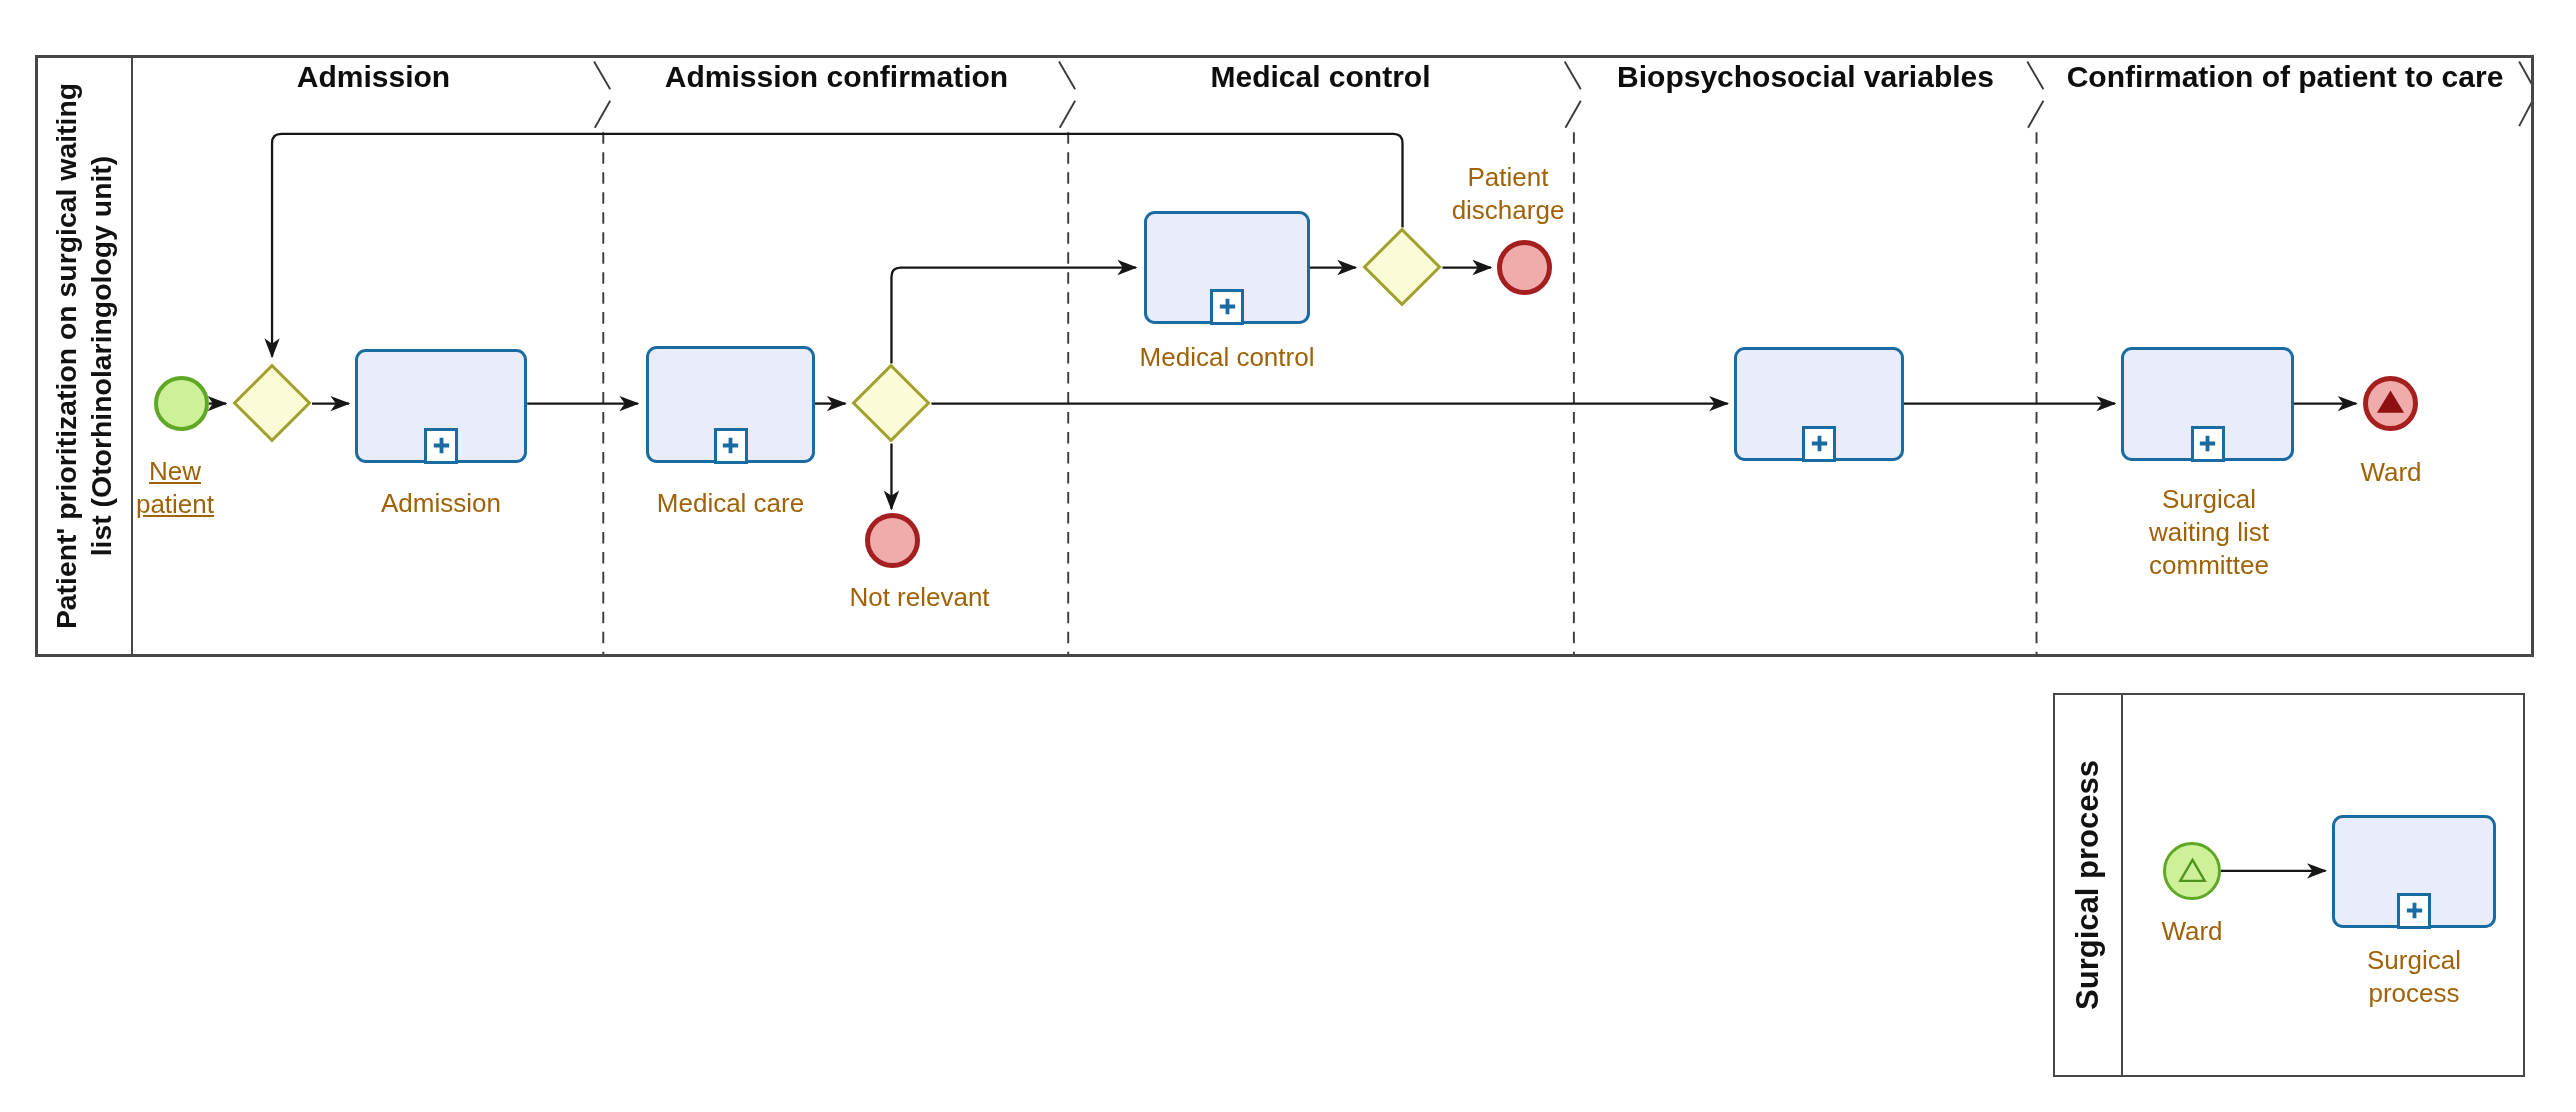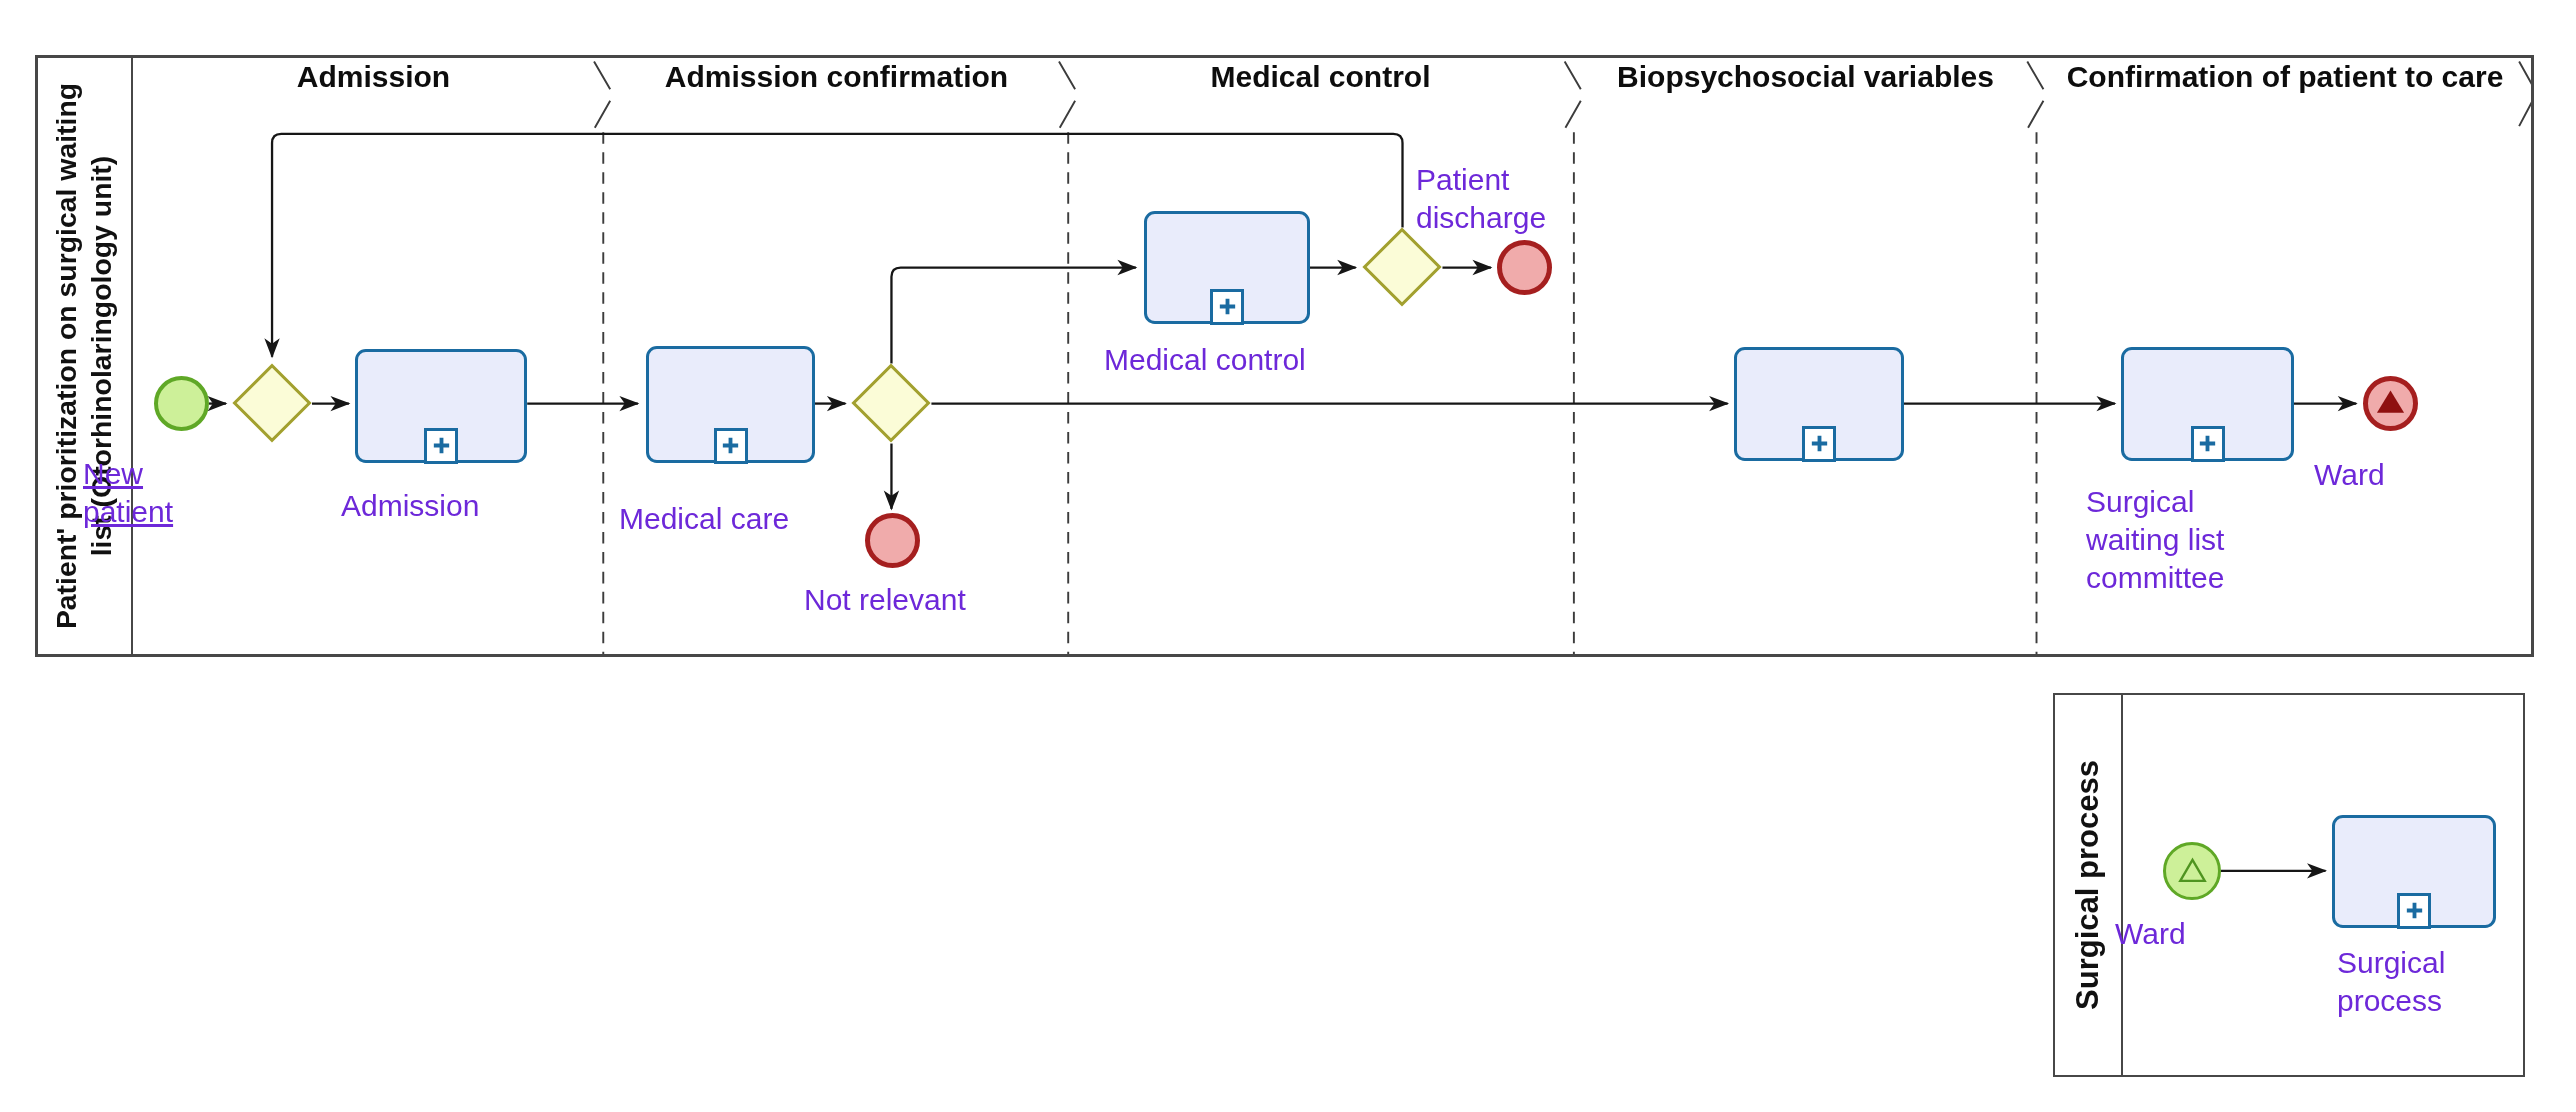--- a/index.html
+++ b/index.html
@@ -31,21 +31,21 @@
   }
   .gw{
     position:absolute;width:56px;height:56px;box-sizing:border-box;
     border:3.1px solid #a2a02f;background:#fbfcd7;transform:rotate(45deg);
   }
   .ev{position:absolute;box-sizing:border-box;border-radius:50%;display:flex;align-items:center;justify-content:center;}
   .ev.green{width:55px;height:55px;border:4.6px solid #5fa826;background:#cdf099;}
   .ev.green.big{width:58px;height:58px;border:3.8px solid #5fa826;}
   .ev.red{width:55px;height:55px;border:5.4px solid #a51f1f;background:#f0abab;}
   .lbl{
-    position:absolute;font-size:30px;line-height:1.26;color:#6d28d9;text-align:left;
+    position:absolute;font-size:26px;line-height:1.26;color:#a16207;text-align:center;
     white-space:pre-line;
   }
 </style>
 </head>
 <body>
 
 <div id="canvas">
 
   <svg class="wires" xmlns="http://www.w3.org/2000/svg" viewBox="0 0 3352 1448" width="2576" height="1113">
     <defs>
@@ -112,21 +112,21 @@
   </div>
   <div class="lbl" style="left:341px;top:487px;width:200px;">Admission</div>
 
   <div class="task" style="left:646px;top:346px;width:169px;height:117px;">
     <div class="plusbox">
       <svg width="23" height="23" viewBox="0 0 24 24">
           <path d="M10 4h4v6h6v4h-6v6h-4v-6H4v-4h6z" fill="#1a6ba1"></path>
         </svg>
     </div>
   </div>
-  <div class="lbl" style="left:619px;top:487px;width:223px;margin-top:13px;">Medical care</div>
+  <div class="lbl" style="left:619px;top:487px;width:223px;">Medical care</div>
 
   <div class="gw" style="left:863px;top:375px;"></div>
 
   <div class="ev red" style="left:865px;top:513px;"></div>
   <div class="lbl" style="left:804px;top:581px;width:231px;">Not relevant</div>
 
   <div class="task" style="left:1144px;top:211px;width:166px;height:113px;">
     <div class="plusbox">
       <svg width="23" height="23" viewBox="0 0 24 24">
           <path d="M10 4h4v6h6v4h-6v6h-4v-6H4v-4h6z" fill="#1a6ba1"></path>

